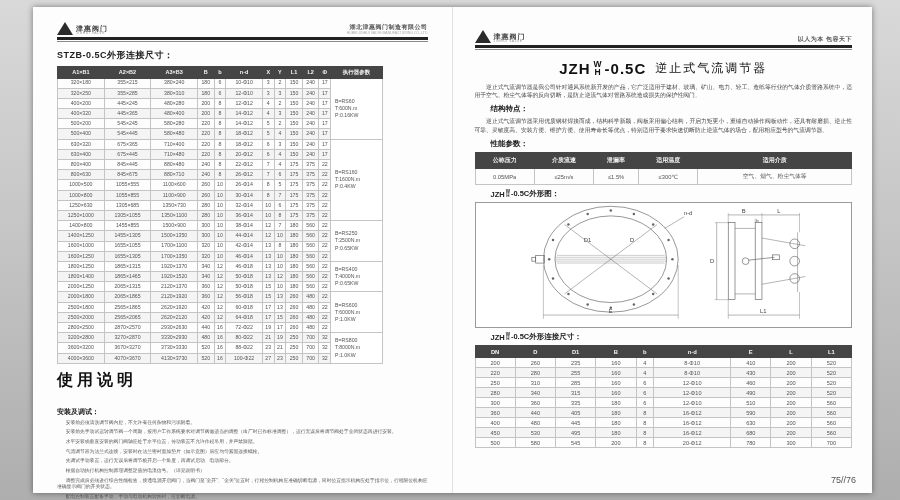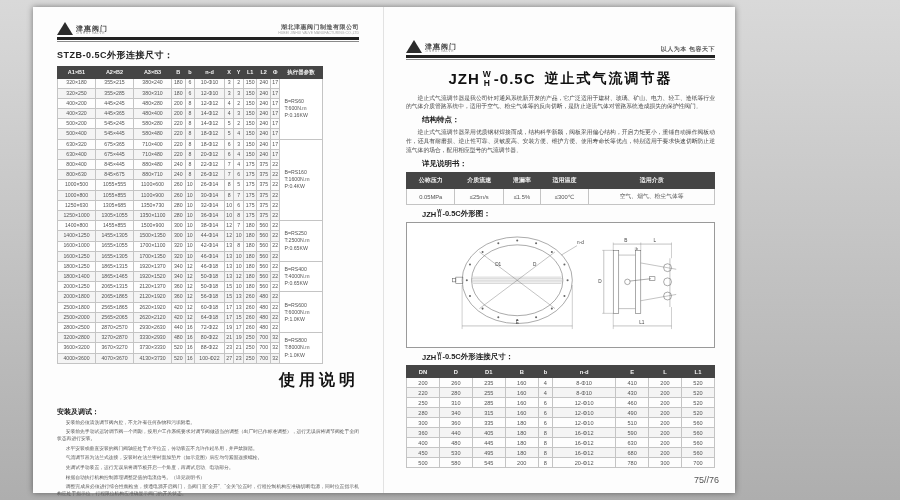--- a/index.html
+++ b/index.html
@@ -4,26 +4,26 @@
 <style>
   html,body{margin:0;padding:0;}
   body{
     width:900px;height:500px;overflow:hidden;
     background:#b3b3b3;
     font-family:"Liberation Sans","DejaVu Sans",sans-serif;
     color:#333;
   }
   .backdrop{width:900px;height:500px;background:linear-gradient(#d9d9d9,#aeaeae);position:relative;}
   .spread{
-    position:absolute;left:33px;top:7px;width:702px;height:486px;
+    position:absolute;left:33px;top:7px;width:839px;height:486px;
     background:#fdfdfd;display:flex;box-shadow:0 0 6px rgba(0,0,0,.45);
   }
   .page{width:50%;box-sizing:border-box;position:relative;}
   .page.left{padding:8px 24px 0 24px;border-right:1px solid #e2e2e2;}
-  .page.right{padding:26px 20px 0 22px;}
+  .page.right{padding:16px 20px 0 22px;}
 
   
   .hdr{display:flex;justify-content:space-between;align-items:flex-end;height:20px;}
   .logo{display:flex;align-items:flex-end;gap:3px;}
   .logo-tri{width:0;height:0;border-left:8px solid transparent;border-right:8px solid transparent;border-bottom:13px solid #2b2b2b;position:relative;}
   .logo-txt{line-height:1;}
   .logo-cn{font-size:7px;font-weight:bold;color:#444;letter-spacing:1px;}
   .logo-en{font-size:3.5px;color:#999;letter-spacing:.5px;}
   .hdr-right{text-align:right;line-height:1.2;}
   .hdr-cn{font-size:6px;color:#555;font-weight:bold;letter-spacing:.5px;}
@@ -33,30 +33,30 @@
 
   
   .sec-title{font-size:9px;font-weight:bold;color:#222;margin:7px 0 4px 0;letter-spacing:.5px;}
   table.dim{border-collapse:collapse;width:88%;}
   table.dim th{background:#454545;color:#f5f5f5;font-size:5.5px;font-weight:bold;padding:2px 0;border:1px solid #454545;}
   table.dim td{border:1px solid #c4c4c4;font-size:5.2px;color:#555;text-align:center;padding:1px 0;height:7.2px;line-height:1;}
   table.dim tr:nth-child(even) td{background:#f4f4f4;}
   td.act{font-size:5.2px;text-align:left !important;padding-left:4px !important;background:#fff !important;color:#555;}
   td.act div{margin:2px 0;}
 
-  .usage-title{font-size:16px;font-weight:bold;text-align:right;color:#111;letter-spacing:4px;margin:6px 0 16px 0;}
+  .usage-title{font-size:16px;font-weight:bold;text-align:left;color:#111;letter-spacing:4px;margin:6px 0 16px 0;}
   .install-h{font-size:7px;font-weight:bold;color:#222;margin:2px 0 3px 0;}
   .install p{font-size:4.8px;color:#555;margin:0 0 3.2px 0;line-height:1.35;text-indent:1.8em;text-align:justify;}
 
   
   .jtitle{display:flex;justify-content:center;align-items:center;gap:3px;margin:10px 0 6px 0;}
   .jt-main{font-size:15px;font-weight:bold;color:#111;letter-spacing:1px;}
   .stack{display:inline-flex;flex-direction:column;align-items:center;line-height:1;vertical-align:middle;}
   .jtitle .stack span{font-size:8.5px;font-weight:bold;color:#111;}
-  .jt-name{font-size:14px;font-weight:bold;color:#111;letter-spacing:2px;margin-left:6px;}
+  .jt-name{font-size:12px;font-weight:normal;color:#111;letter-spacing:2px;margin-left:6px;}
   .para{font-size:5.8px;color:#444;line-height:1.55;text-indent:2em;text-align:justify;margin:0;}
   .rh{font-size:7.5px;font-weight:bold;color:#222;margin:4px 0 3px 16px;}
   .rh .stack span{font-size:4.5px;}
   .rh-inline{display:flex;align-items:center;gap:1px;}
   table.perf{border-collapse:collapse;width:100%;margin:1px 0 2px 0;}
   table.perf th{background:#454545;color:#f5f5f5;font-size:6px;font-weight:bold;padding:3px 0;border:1px solid #454545;}
   table.perf td{border:1px solid #c4c4c4;font-size:5.8px;color:#555;text-align:center;padding:3px 0;}
   .draw-box{border:1px solid #9a9a9a;height:124px;margin:2px 0 2px 0;background:#fff;}
   table.conn{border-collapse:collapse;width:100%;}
   table.conn th{background:#454545;color:#f5f5f5;font-size:5.8px;font-weight:bold;padding:2.5px 0;border:1px solid #454545;}
@@ -543,21 +543,21 @@
         </span>
         <span class="jt-main">-0.5C</span>
         <span class="jt-name">逆止式气流调节器</span>
       </div>
 
       <p class="para">逆止式气流调节器是我公司针对通风系统新开发的产品，它广泛适用于建材、玻璃、矿山、电力、轻工、造纸等行业的气体介质管路系统中，适用于空气、粉尘气体等的反向切断，是防止逆流气体对管路系统造成损失的保护性阀门。</p>
 
       <div class="rh">结构特点：</div>
       <p class="para">逆止式气流调节器采用优质钢材焊接而成，结构科学新颖，阀板采用偏心结构，开启力矩更小，重锤自动操作阀板动作，还具有耐磨损、逆止性可靠、灵敏度高、安装方便、维护方便、使用寿命长等优点，特别适用于要求快速切断防止逆流气体的场合，配用相应型号的气流调节器。</p>
 
-      <div class="rh">详见说明书：</div>
+      <div class="rh">性能参数：</div>
       <table class="perf">
         <thead>
             <tr id="perf-thead">
               <th>公称压力</th>
               <th>介质流速</th>
               <th>泄漏率</th>
               <th>适用温度</th>
               <th>适用介质</th>
             </tr>
           </thead>

